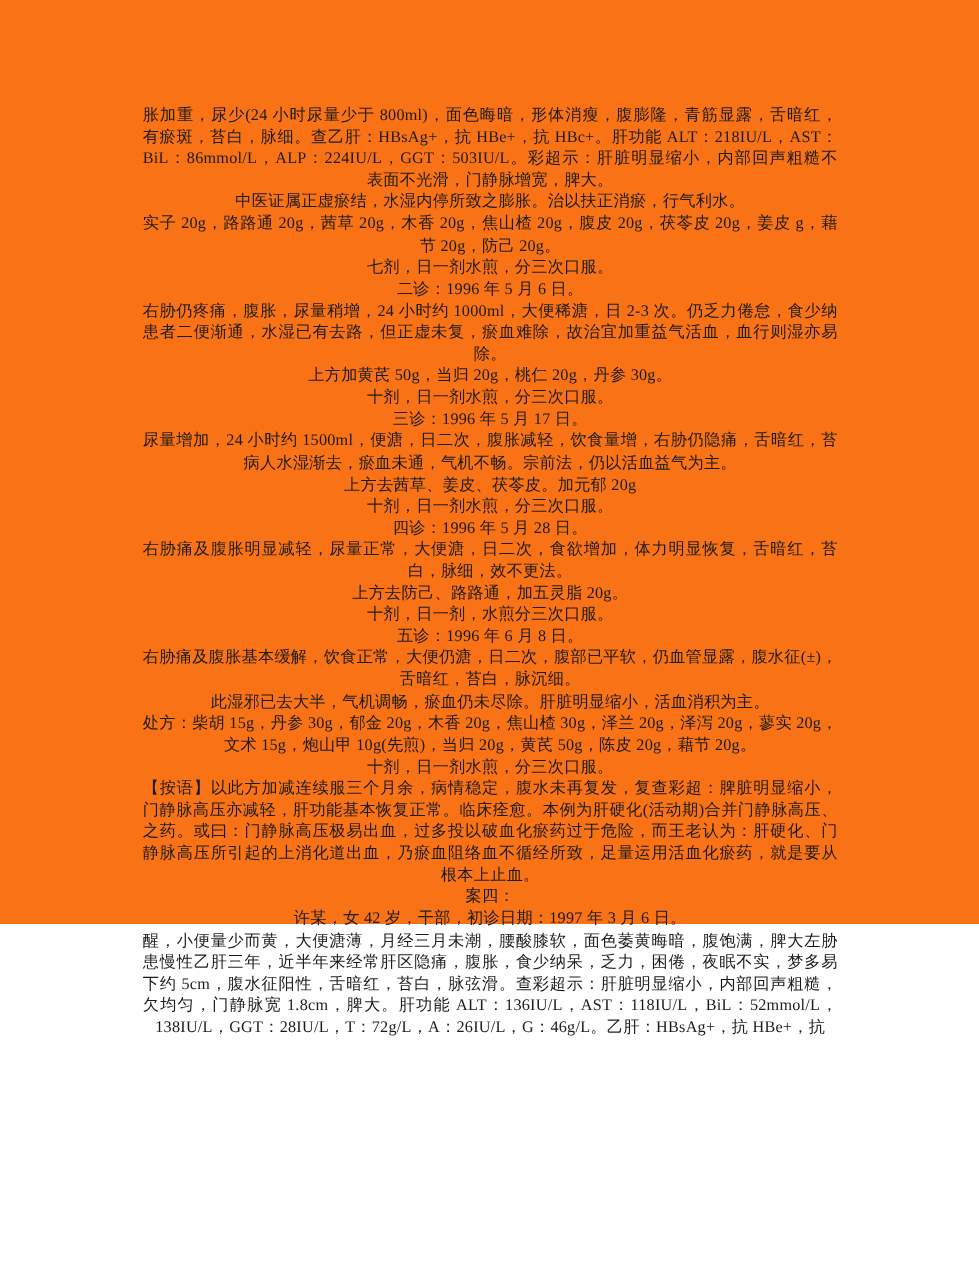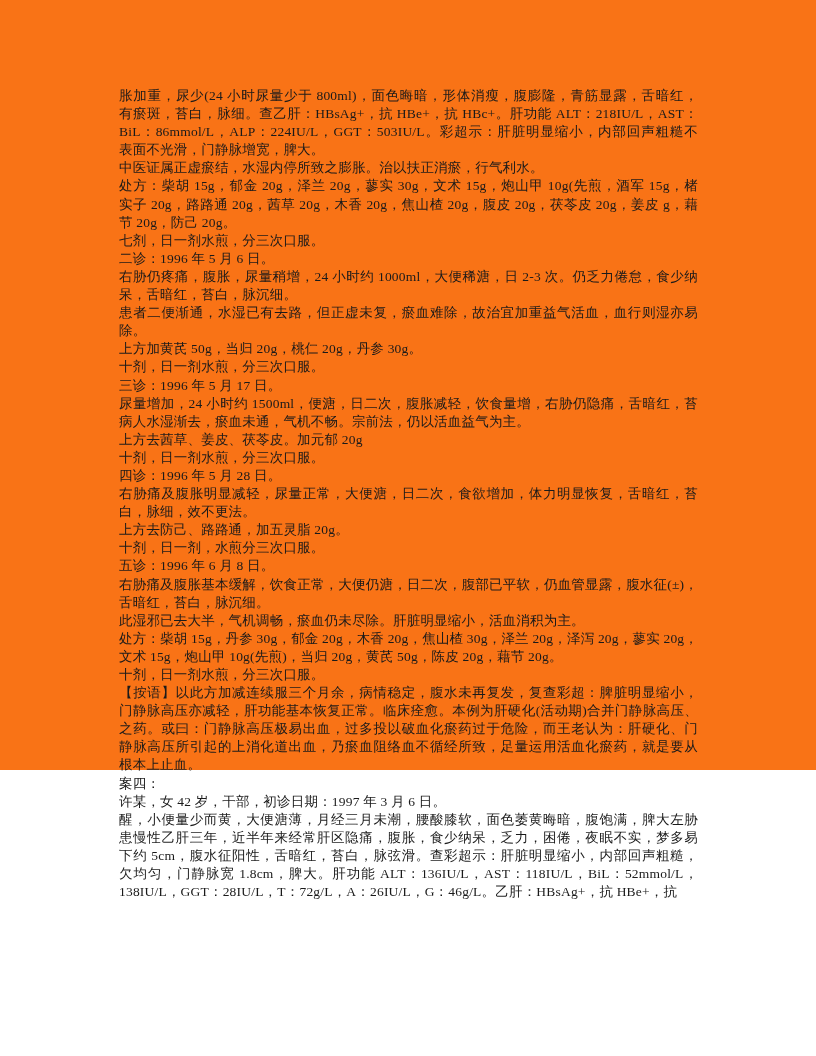--- a/index.html
+++ b/index.html
@@ -24,48 +24,46 @@
     position: absolute;
     left: 119px;
     top: 87px;
     width: 579px;
     color: #1a1a1a;
     font-size: 13.5px;
     line-height: 18.1px;
     letter-spacing: 0.2px;
   }
   .text-line {
-    text-align: left;
+    text-align: center;
     white-space: pre-wrap;
     overflow: hidden;
     height: 18.1px;
   }
   .text-line.full {
     text-align: justify;
     text-align-last: justify;
     text-justify: inter-character;
   }
 </style>
 </head>
 <body>
 
 <div class="page">
   <div class="text-block" style="color: rgb(26, 26, 26);">
       <div class="text-line full">胀加重，尿少(24 小时尿量少于 800ml)，面色晦暗，形体消瘦，腹膨隆，青筋显露，舌暗红，</div>
       <div class="text-line full">有瘀斑，苔白，脉细。查乙肝：HBsAg+，抗 HBe+，抗 HBc+。肝功能 ALT：218IU/L，AST：206IU/L，</div>
       <div class="text-line full">BiL：86mmol/L，ALP：224IU/L，GGT：503IU/L。彩超示：肝脏明显缩小，内部回声粗糙不均，</div>
       <div class="text-line">表面不光滑，门静脉增宽，脾大。</div>
       <div class="text-line">中医证属正虚瘀结，水湿内停所致之膨胀。治以扶正消瘀，行气利水。</div>
-      <div class="text-line full">处方：柴胡 15g，郁金 20g，泽兰 20g，蓼实 30g，文术 15g，炮山甲 10g(先煎，酒军 15g，楮</div>
       <div class="text-line full">实子 20g，路路通 20g，茜草 20g，木香 20g，焦山楂 20g，腹皮 20g，茯苓皮 20g，姜皮 g，藉</div>
       <div class="text-line">节 20g，防己 20g。</div>
       <div class="text-line">七剂，日一剂水煎，分三次口服。</div>
       <div class="text-line">二诊：1996 年 5 月 6 日。</div>
       <div class="text-line full">右胁仍疼痛，腹胀，尿量稍增，24 小时约 1000ml，大便稀溏，日 2-3 次。仍乏力倦怠，食少纳</div>
-      <div class="text-line">呆，舌暗红，苔白，脉沉细。</div>
       <div class="text-line full">患者二便渐通，水湿已有去路，但正虚未复，瘀血难除，故治宜加重益气活血，血行则湿亦易</div>
       <div class="text-line">除。</div>
       <div class="text-line">上方加黄芪 50g，当归 20g，桃仁 20g，丹参 30g。</div>
       <div class="text-line">十剂，日一剂水煎，分三次口服。</div>
       <div class="text-line">三诊：1996 年 5 月 17 日。</div>
       <div class="text-line full">尿量增加，24 小时约 1500ml，便溏，日二次，腹胀减轻，饮食量增，右胁仍隐痛，舌暗红，苔</div>
       <div class="text-line">病人水湿渐去，瘀血未通，气机不畅。宗前法，仍以活血益气为主。</div>
       <div class="text-line">上方去茜草、姜皮、茯苓皮。加元郁 20g</div>
       <div class="text-line">十剂，日一剂水煎，分三次口服。</div>
       <div class="text-line">四诊：1996 年 5 月 28 日。</div>

